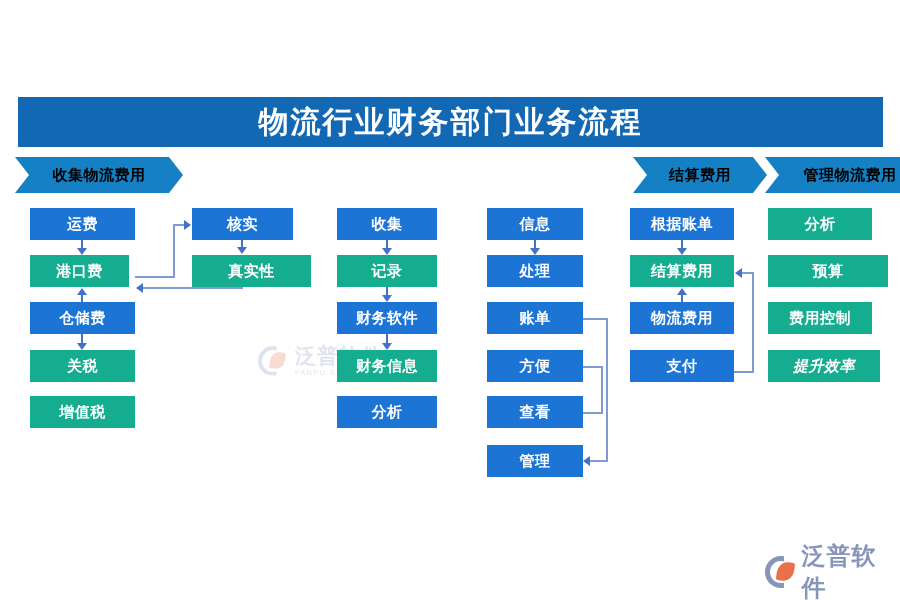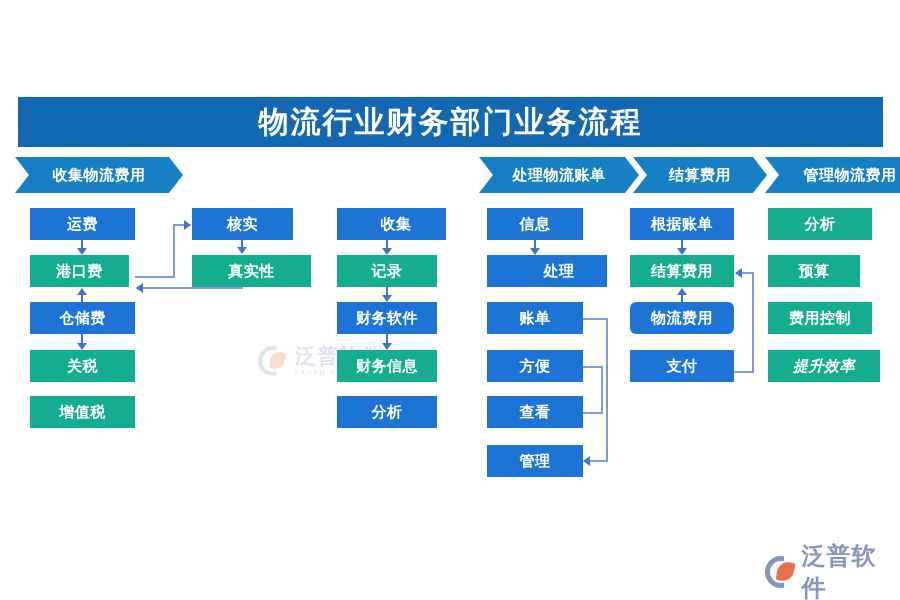--- a/index.html
+++ b/index.html
@@ -22,21 +22,21 @@
     color:#ffffff;font-size:30px;font-weight:bold;letter-spacing:2px;
     white-space:nowrap;
   }
 
   
   .chev-row{position:absolute;left:15px;top:157px;height:36px;width:870px;}
   .chev{
     position:absolute;top:0;height:36px;
     background:#1581c4;
     display:flex;align-items:center;justify-content:center;
-    color:#ffffff;font-size:15px;font-weight:bold;white-space:nowrap;
+    color:#000000;font-size:15px;font-weight:bold;white-space:nowrap;
     clip-path:polygon(0 0, calc(100% - 14px) 0, 100% 50%, calc(100% - 14px) 100%, 0 100%, 14px 50%);
     letter-spacing:0.5px;
   }
   .chev.first{clip-path:polygon(0 0, calc(100% - 14px) 0, 100% 50%, calc(100% - 14px) 100%, 0 100%, 14px 50%);}
 
   
   .box{
     position:absolute;height:32px;
     display:flex;align-items:center;justify-content:center;
     color:#ffffff;font-size:15px;font-weight:bold;white-space:nowrap;
@@ -131,23 +131,20 @@
   </div>
 
   <div class="title-bar">
     <span class="title-text">物流行业财务部门业务流程</span>
   </div>
 
   <div class="chev-row" id="chev-row">
       <div class="chev first" style="left: 0px; width: 168px;">
         <span>收集物流费用</span>
       </div>
-      <div class="chev" style="left: 464px; width: 160px;">
-        <span>处理物流账单</span>
-      </div>
       <div class="chev" style="left: 618px; width: 134px;">
         <span>结算费用</span>
       </div>
       <div class="chev" style="left: 750px; width: 170px;">
         <span>管理物流费用</span>
       </div>
     </div>
 
   <div id="boxes-layer">
       <div class="box blue" style="left: 30px; width: 105px; top: 208px;">
@@ -164,69 +161,69 @@
       </div>
       <div class="box green" style="left: 30px; width: 105px; top: 396px;">
         <span>增值税</span>
       </div>
       <div class="box blue" style="left: 192px; width: 101px; top: 208px;">
         <span>核实</span>
       </div>
       <div class="box green" style="left: 192px; width: 119px; top: 255px;">
         <span>真实性</span>
       </div>
-      <div class="box blue" style="left: 337px; width: 100px; top: 208px; padding-left: 9px;">
+      <div class="box blue" style="left: 337px; width: 100px; top: 208px;">
         <span>收集</span>
       </div>
       <div class="box green" style="left: 337px; width: 100px; top: 255px;">
         <span>记录</span>
       </div>
       <div class="box blue" style="left: 337px; width: 100px; top: 302px;">
         <span>财务软件</span>
       </div>
       <div class="box green" style="left: 337px; width: 100px; top: 350px;">
         <span>财务信息</span>
       </div>
       <div class="box blue" style="left: 337px; width: 100px; top: 396px;">
         <span>分析</span>
       </div>
       <div class="box blue" style="left: 487px; width: 96px; top: 208px;">
         <span>信息</span>
       </div>
-      <div class="box blue" style="left: 487px; width: 96px; top: 255px; padding-left: 24px;">
+      <div class="box blue" style="left: 487px; width: 96px; top: 255px;">
         <span>处理</span>
       </div>
       <div class="box blue" style="left: 487px; width: 96px; top: 302px;">
         <span>账单</span>
       </div>
       <div class="box blue" style="left: 487px; width: 96px; top: 350px;">
         <span>方便</span>
       </div>
       <div class="box blue" style="left: 487px; width: 96px; top: 396px;">
         <span>查看</span>
       </div>
       <div class="box blue" style="left: 487px; width: 96px; top: 445px;">
         <span>管理</span>
       </div>
       <div class="box blue" style="left: 630px; width: 104px; top: 208px;">
         <span>根据账单</span>
       </div>
       <div class="box green" style="left: 630px; width: 104px; top: 255px;">
         <span>结算费用</span>
       </div>
-      <div class="box blue" style="left: 630px; width: 104px; top: 302px; border-radius: 6px;">
+      <div class="box blue" style="left: 630px; width: 104px; top: 302px;">
         <span>物流费用</span>
       </div>
       <div class="box blue" style="left: 630px; width: 104px; top: 350px;">
         <span>支付</span>
       </div>
       <div class="box green" style="left: 768px; width: 104px; top: 208px;">
         <span>分析</span>
       </div>
-      <div class="box green" style="left: 768px; width: 92px; top: 255px;">
+      <div class="box green" style="left: 768px; width: 120px; top: 255px;">
         <span>预算</span>
       </div>
       <div class="box green" style="left: 768px; width: 104px; top: 302px;">
         <span>费用控制</span>
       </div>
       <div class="box green" style="left: 768px; width: 112px; top: 350px; font-style: italic;">
         <span>提升效率</span>
       </div>
     </div>
 

